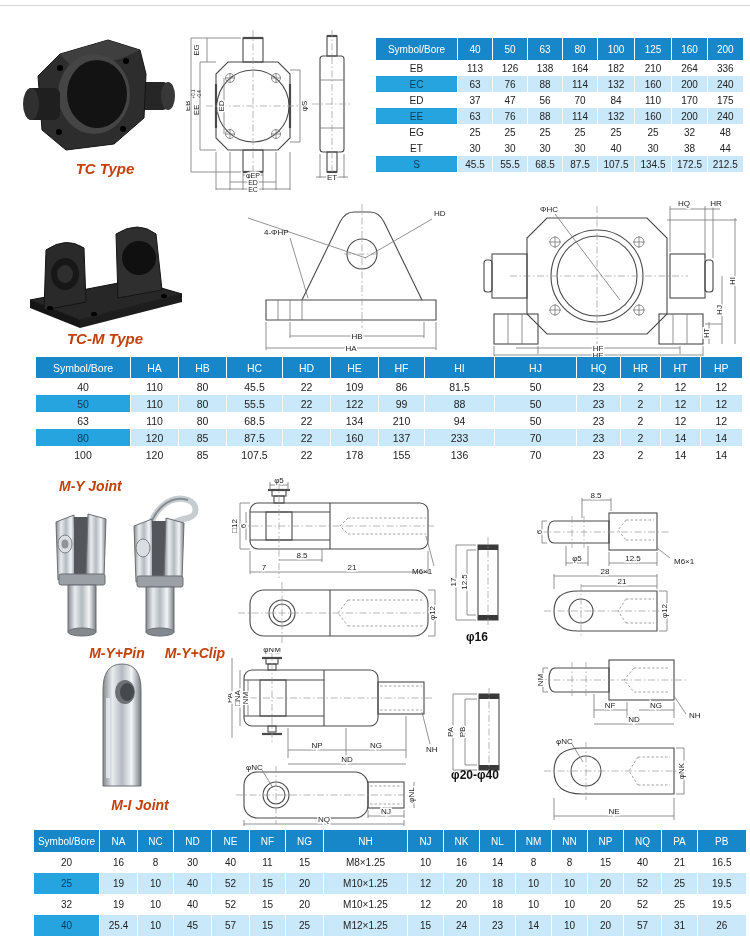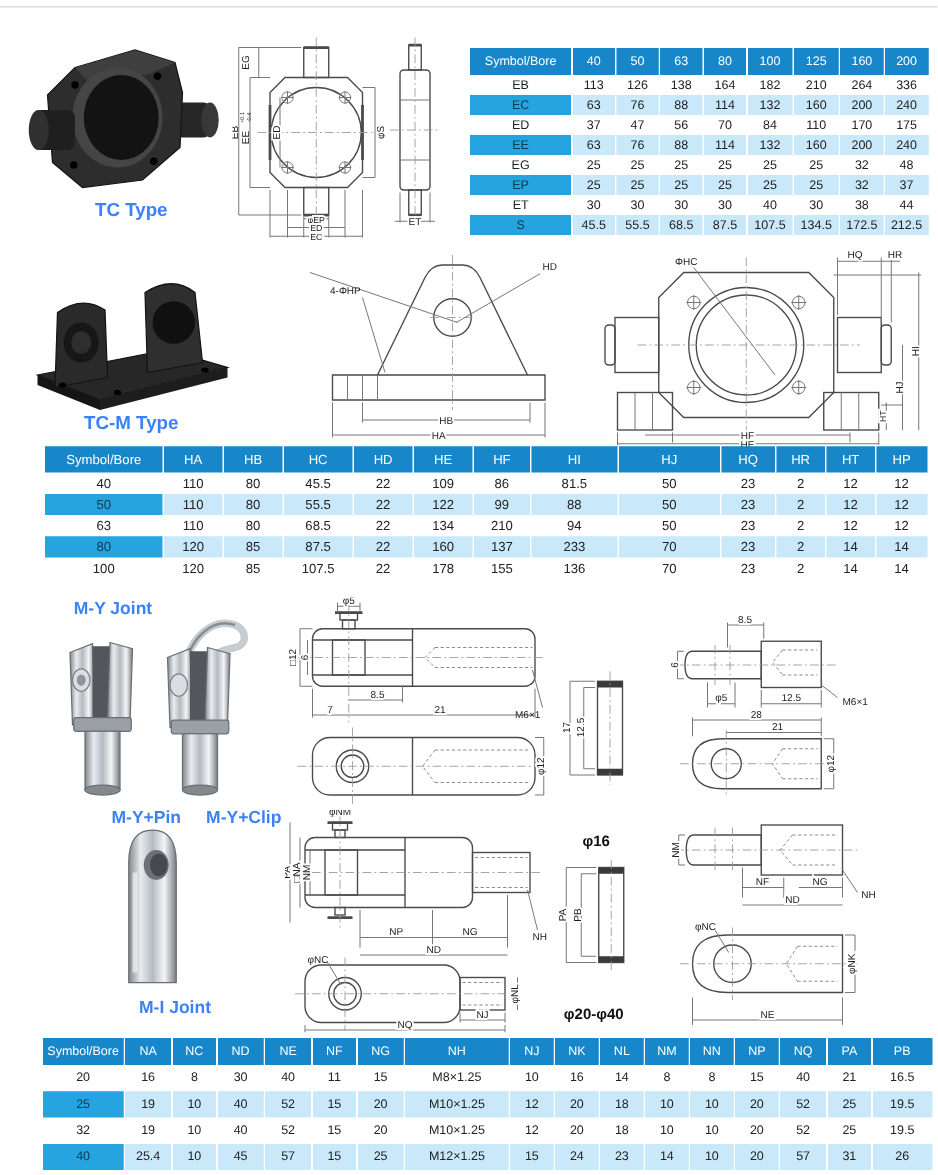--- a/index.html
+++ b/index.html
@@ -1,22 +1,22 @@
 <!DOCTYPE html>
 <html style="--hdr: #1787c9; --hdrtx: #ffffff; --rowhl: #c9e8f9; --lblhl: #25a4df;"><head>
 <meta charset="utf-8">
 <style>
   html,body{margin:0;padding:0;}
   body{width:750px;height:940px;background:#fff;position:relative;
        font-family:"Liberation Sans","DejaVu Sans",sans-serif;color:#222;overflow:hidden;}
   .abs{position:absolute;}
   .topline{left:0;top:5px;width:750px;height:1px;background:#d6d6d6;}
-  .caption{font-weight:bold;font-size:15px;color:#3b82f6;text-align:center;}
+  .caption{font-weight:bold;font-size:15px;color:#c2410c;text-align:center;font-style:italic;}
   .caption.sm{font-size:14px;margin-left:19px;}
-  .dcap{font-weight:bold;font-size:12px;color:#111;text-align:center;margin-top:36px;}
+  .dcap{font-weight:bold;font-size:12px;color:#111;text-align:center;}
 
   
   .tblwrap table{border-collapse:collapse;table-layout:fixed;width:100%;}
   .tblwrap th,.tblwrap td{text-align:center;padding:0;border-left:1.5px solid #fff;
       font-weight:normal;overflow:hidden;white-space:nowrap;}
   .tblwrap thead th{background:var(--hdr);color:var(--hdrtx);}
   .tblwrap tbody tr.hl td{background:var(--rowhl);}
   .tblwrap tbody tr.hl td.lbl{background:var(--lblhl);color:#0d3a55;}
   #tc-table table{font-size:10px;} #tc-table thead tr{height:22px;} #tc-table tbody tr{height:16px;}
   #tcm-table table{font-size:10.5px;} #tcm-table thead tr{height:21px;} #tcm-table tbody tr{height:17px;}
@@ -215,31 +215,20 @@
         <tr>
           <td class="lbl">EG</td>
           <td>25</td>
           <td>25</td>
           <td>25</td>
           <td>25</td>
           <td>25</td>
           <td>25</td>
           <td>32</td>
           <td>48</td>
-        </tr>
-        <tr class="hl">
-          <td class="lbl">EP</td>
-          <td>25</td>
-          <td>25</td>
-          <td>25</td>
-          <td>25</td>
-          <td>25</td>
-          <td>25</td>
-          <td>32</td>
-          <td>37</td>
         </tr>
         <tr>
           <td class="lbl">ET</td>
           <td>30</td>
           <td>30</td>
           <td>30</td>
           <td>30</td>
           <td>40</td>
           <td>30</td>
           <td>38</td>

